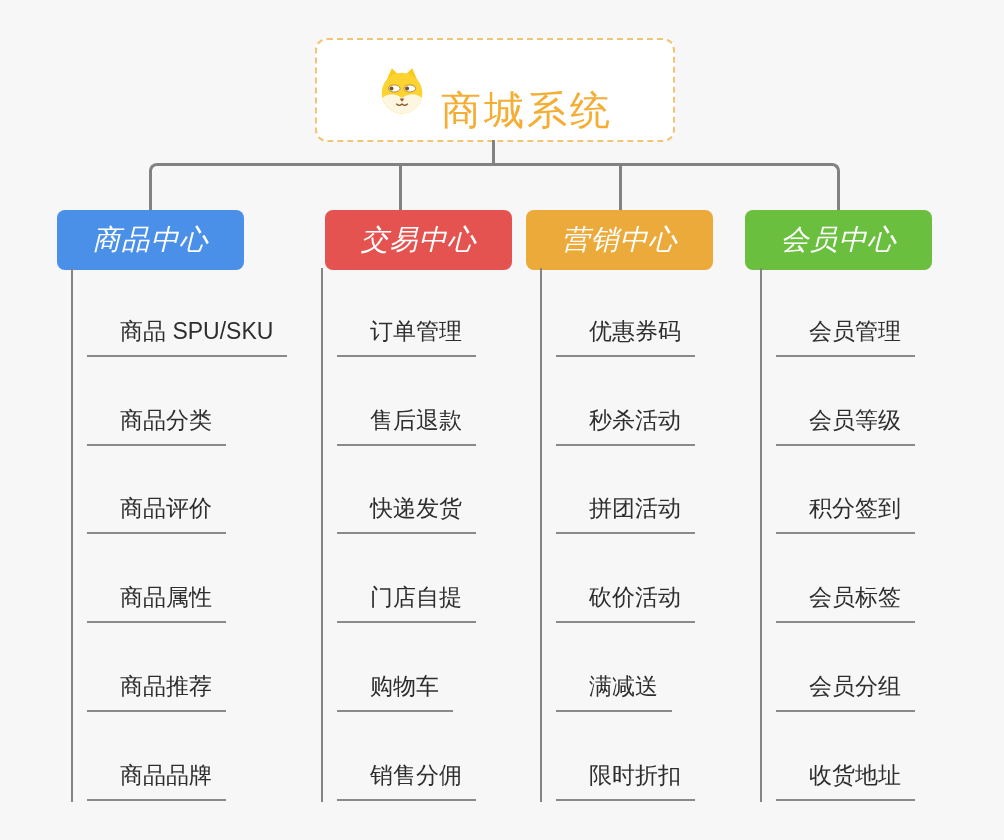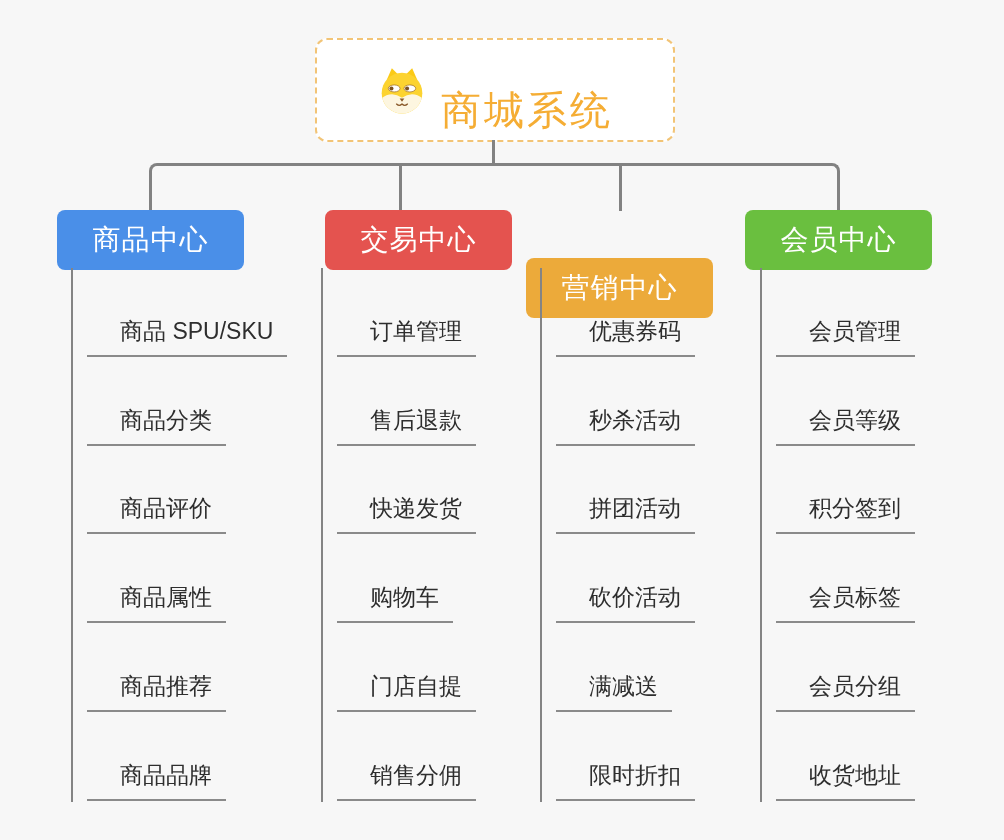--- a/index.html
+++ b/index.html
@@ -40,20 +40,21 @@
   .drop-1 { left: 399px; top: 165px; width: 3px; height: 46px; }
   .drop-2 { left: 619px; top: 165px; width: 3px; height: 46px; }
 
   
   .branch-box {
     position: absolute; top: 210px; width: 187px; height: 60px;
     border-radius: 8px;
     display: flex; align-items: center; justify-content: center;
     color: #ffffff; font-size: 28px; letter-spacing: 1px;
     cursor: default;
+    font-style: italic;
   }
   .bx-0 { left: 57px; }
   .bx-1 { left: 325px; }
   .bx-2 { left: 526px; }
   .bx-3 { left: 745px; }
 
   
   .spine { position: absolute; top: 268px; width: 2px; height: 534px; background: #848484; }
   .sp-0 { left: 71px; }
   .sp-1 { left: 321px; }
@@ -113,21 +114,21 @@
   <div class="bracket"></div>
   <div class="line drop-1"></div>
   <div class="line drop-2"></div>
 
   <div class="branch-box bx-0" style="background-color: rgb(74, 143, 232);">
     <span>商品中心</span>
   </div>
   <div class="branch-box bx-1" style="background-color: rgb(228, 83, 79);">
     <span>交易中心</span>
   </div>
-  <div class="branch-box bx-2" style="background-color: rgb(236, 170, 58); margin-top: 48px;">
+  <div class="branch-box bx-2" style="background-color: rgb(236, 170, 58);">
     <span>营销中心</span>
   </div>
   <div class="branch-box bx-3" style="background-color: rgb(106, 191, 63);">
     <span>会员中心</span>
   </div>
 
   <div class="spine sp-0"></div>
   <div class="spine sp-1"></div>
   <div class="spine sp-2"></div>
   <div class="spine sp-3"></div>
@@ -156,26 +157,26 @@
       <div class="item">
         <span class="item-label">订单管理</span>
       </div>
       <div class="item">
         <span class="item-label">售后退款</span>
       </div>
       <div class="item">
         <span class="item-label">快递发货</span>
       </div>
       <div class="item">
+        <span class="item-label">门店自提</span>
+      </div>
+      <div class="item">
         <span class="item-label">购物车</span>
       </div>
       <div class="item">
-        <span class="item-label">门店自提</span>
-      </div>
-      <div class="item">
         <span class="item-label">销售分佣</span>
       </div>
     </div>
   <div class="items it-2">
       <div class="item">
         <span class="item-label">优惠券码</span>
       </div>
       <div class="item">
         <span class="item-label">秒杀活动</span>
       </div>

